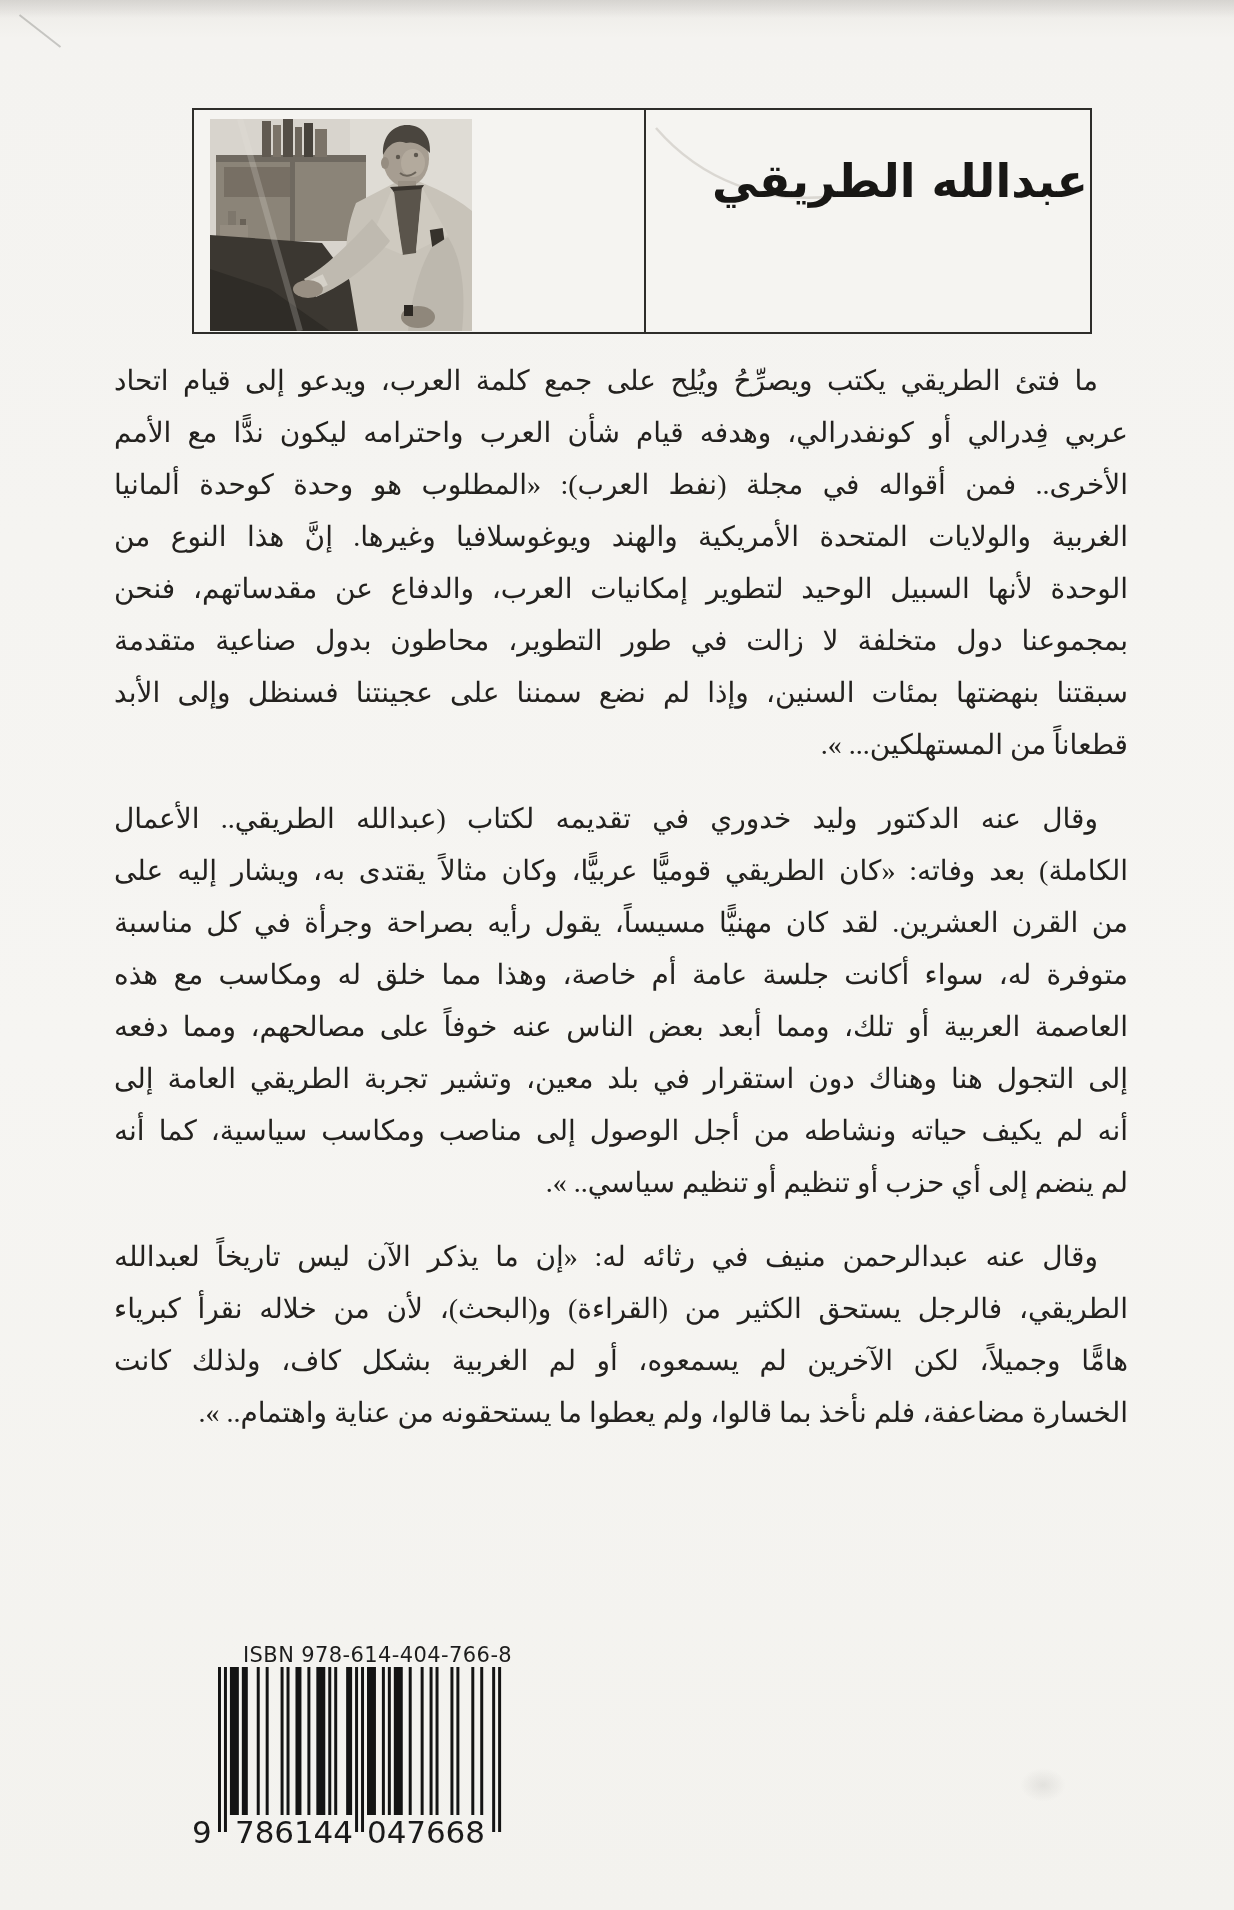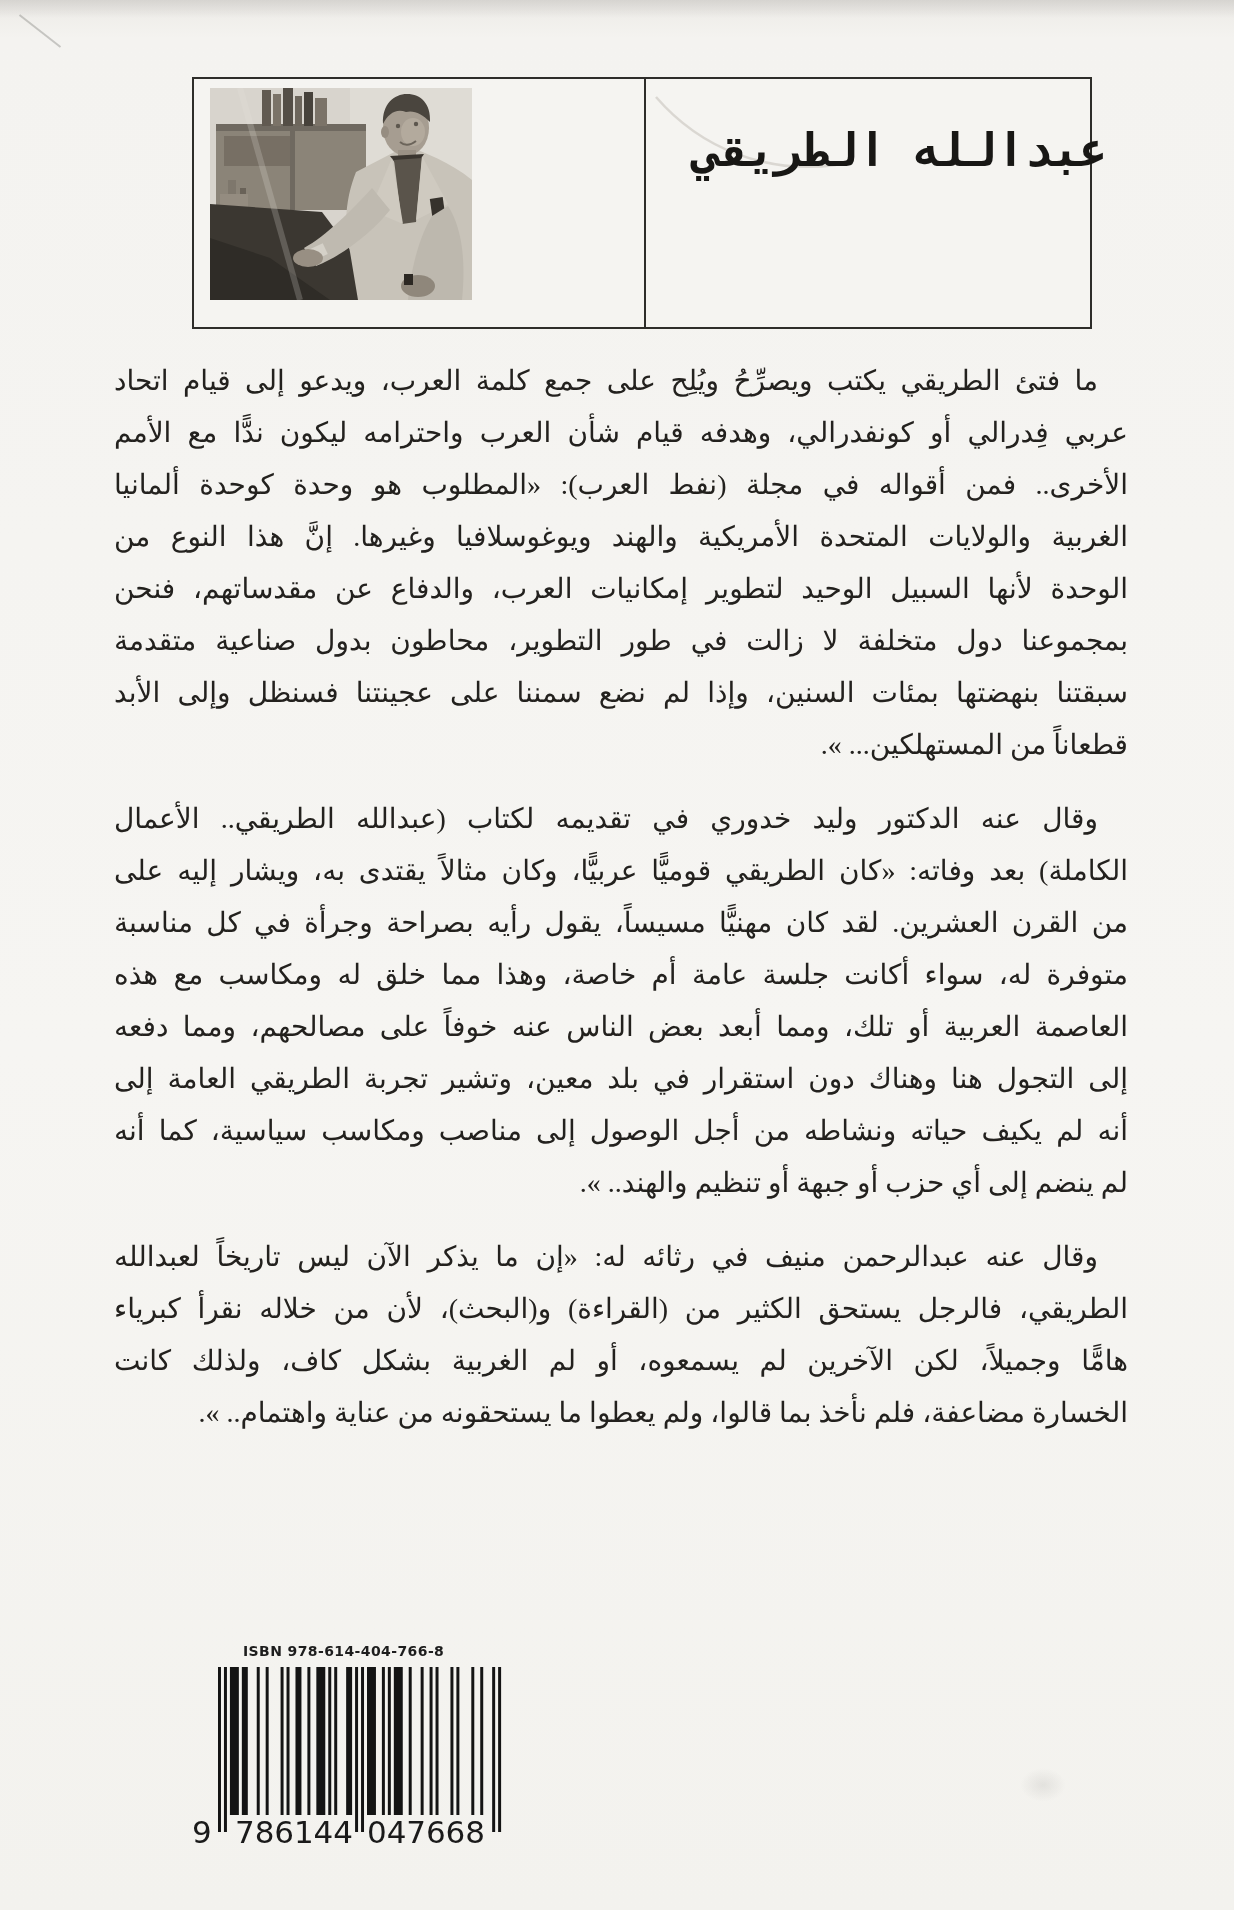--- a/index.html
+++ b/index.html
@@ -23,22 +23,22 @@
   .scratch-topleft{
     position:absolute;left:14px;top:30px;width:52px;height:2px;
     background:#8f8d8a;opacity:.45;transform:rotate(38deg);
   }
   .smudge-bottomright{
     position:absolute;left:1020px;top:1768px;width:46px;height:34px;
     background:radial-gradient(ellipse at center,rgba(150,148,145,.18),rgba(150,148,145,0) 70%);
   }
   
   .header-box{
-    position:absolute;left:192px;top:77px;width:900px;height:252px;
-    border:2px solid #2e2d2a;box-sizing:border-box;background:#f5f4f1;font-family:Liberation Mono, monospace;
+    position:absolute;left:192px;top:108px;width:900px;height:226px;
+    border:2px solid #2e2d2a;box-sizing:border-box;background:#f5f4f1;
   }
   .header-divider{
     position:absolute;left:450px;top:0;bottom:0;width:2px;background:#2e2d2a;
   }
   .photo-wrap{
     position:absolute;left:16px;top:9px;width:262px;height:212px;
   }
   .photo-wrap svg{display:block;}
   .title-cell{
     position:absolute;left:452px;top:0;right:0;bottom:0;
@@ -63,23 +63,22 @@
     text-align:justify;
     text-align-last:justify;
     white-space:normal;
     font-family:Liberation Serif, serif;
   }
   .line.first{padding-right:30px;}
   .line.last{text-align-last:right;}
   
   .isbn-label{
     position:absolute;left:243px;top:1643px;
-    font-size:14px;color:#1d1d1d;letter-spacing:.4px;
+    font-size:21px;color:#1d1d1d;letter-spacing:.4px;
     font-family:"DejaVu Sans", sans-serif;
-    font-weight:bold;
   }
   .barcode{
     position:absolute;left:186px;top:1667px;width:320px;height:182px;
   }
 </style>
 </head>
 <body>
 
 <div class="page">
 
@@ -157,21 +156,21 @@
         <div class="line last">قطعاناً من المستهلكين... ».</div>
       </div>
       <div class="para">
         <div class="line first">وقال عنه الدكتور وليد خدوري في تقديمه لكتاب (عبدالله الطريقي.. الأعمال</div>
         <div class="line">الكاملة) بعد وفاته: «كان الطريقي قوميًّا عربيًّا، وكان مثالاً يقتدى به، ويشار إليه على</div>
         <div class="line">من القرن العشرين. لقد كان مهنيًّا مسيساً، يقول رأيه بصراحة وجرأة في كل مناسبة</div>
         <div class="line">متوفرة له، سواء أكانت جلسة عامة أم خاصة، وهذا مما خلق له ومكاسب مع هذه</div>
         <div class="line">العاصمة العربية أو تلك، ومما أبعد بعض الناس عنه خوفاً على مصالحهم، ومما دفعه</div>
         <div class="line">إلى التجول هنا وهناك دون استقرار في بلد معين، وتشير تجربة الطريقي العامة إلى</div>
         <div class="line">أنه لم يكيف حياته ونشاطه من أجل الوصول إلى مناصب ومكاسب سياسية، كما أنه</div>
-        <div class="line last">لم ينضم إلى أي حزب أو جبهة أو تنظيم والهند.. ».</div>
+        <div class="line last">لم ينضم إلى أي حزب أو تنظيم أو تنظيم سياسي.. ».</div>
       </div>
       <div class="para">
         <div class="line first">وقال عنه عبدالرحمن منيف في رثائه له: «إن ما يذكر الآن ليس تاريخاً لعبدالله</div>
         <div class="line">الطريقي، فالرجل يستحق الكثير من (القراءة) و(البحث)، لأن من خلاله نقرأ كبرياء</div>
         <div class="line">هامًّا وجميلاً، لكن الآخرين لم يسمعوه، أو لم الغربية بشكل كاف، ولذلك كانت</div>
         <div class="line last">الخسارة مضاعفة، فلم نأخذ بما قالوا، ولم يعطوا ما يستحقونه من عناية واهتمام.. ».</div>
       </div>
     </div>
 
   <div class="isbn-label">ISBN 978-614-404-766-8</div>

